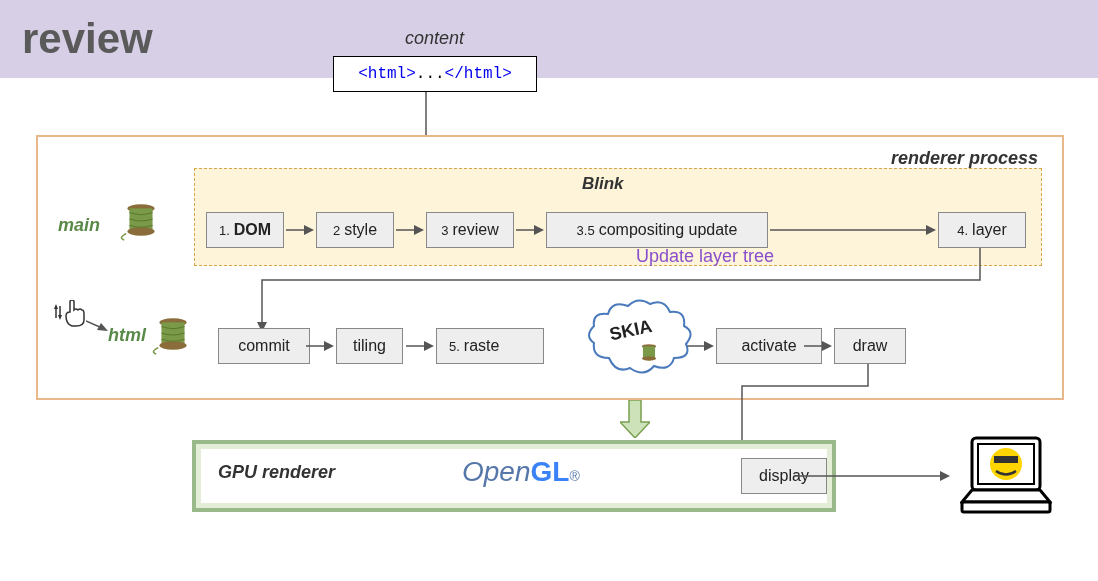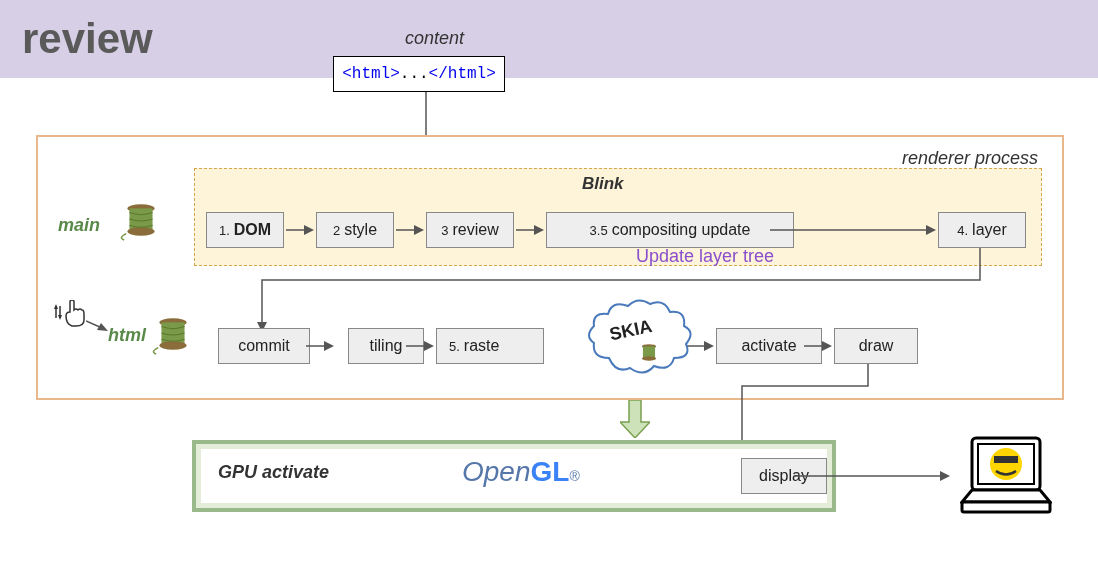--- a/index.html
+++ b/index.html
@@ -1,23 +1,23 @@
 <!DOCTYPE html>
 <html><head>
 <meta charset="utf-8">
 <style>
 *{box-sizing:border-box;margin:0;padding:0}
 body{font-family:'Segoe UI',Arial,sans-serif;background:#fff;width:1098px;height:581px;position:relative;overflow:hidden}
 .header-band{position:absolute;top:0;left:0;right:0;height:78px;background:#d6cfe6;display:flex;align-items:center;padding-left:22px}
 .title{font-size:42px;font-weight:700;color:#5a5a5a}
 .content-label{position:absolute;top:28px;left:405px;font-style:italic;font-size:18px;color:#333}
-.html-box{position:absolute;top:56px;left:333px;width:172px;height:36px;border:1.5px solid #000;background:#fff;display:flex;align-items:center;justify-content:center;font-family:'Courier New',monospace;font-size:16px}
+.html-box{position:absolute;top:56px;left:333px;width:204px;height:36px;border:1.5px solid #000;background:#fff;display:flex;align-items:center;justify-content:center;font-family:'Courier New',monospace;font-size:16px}
 .html-box .tag{color:#0000ee}
 .renderer-box{position:absolute;top:135px;left:36px;width:1028px;height:265px;border:2.5px solid #e8b88a;background:#fff}
-.renderer-label{position:absolute;top:148px;right:60px;font-style:italic;font-weight:400;font-size:18px;color:#333}
+.renderer-label{position:absolute;top:148px;right:60px;font-style:italic;font-weight:700;font-size:18px;color:#333}
 .blink-box{position:absolute;top:168px;left:194px;width:848px;height:98px;border:1.5px dashed #d4a84a;background:#fdf4d9}
 .blink-label{position:absolute;top:174px;left:582px;font-style:italic;font-weight:600;font-size:17px;color:#333}
 .main-label{position:absolute;top:215px;left:58px;font-style:italic;font-weight:600;color:#5a8a4a;font-size:18px}
 .impl-label{position:absolute;top:325px;left:108px;font-style:italic;font-weight:600;color:#5a8a4a;font-size:18px}
 .spool{position:absolute;width:42px;height:42px}
 .spool svg{width:100%;height:100%}
 .stage{position:absolute;height:36px;border:1.5px solid #888;background:#eee;display:flex;align-items:center;justify-content:center;padding:0 10px;font-size:16px;color:#222;white-space:nowrap}
 .stage .num{font-size:13px;margin-right:4px}
 .layer-tree{position:absolute;top:246px;left:636px;font-size:18px;color:#8a4fcc}
 .arrow{position:absolute;pointer-events:none}
@@ -84,21 +84,21 @@
     <polygon points="28,6 18,1 18,11" fill="#555"></polygon>
   </svg>
 <div class="stage" style="top:212px;left:426px;width:88px">
     <span class="num">3</span>
     <span>review</span>
   </div>
 <svg class="arrow" style="top:224px;left:516px;width:28px;height:12px">
     <line x1="0" y1="6" x2="20" y2="6" stroke="#555" stroke-width="1.5"></line>
     <polygon points="28,6 18,1 18,11" fill="#555"></polygon>
   </svg>
-<div class="stage" style="top:212px;left:546px;width:248px">
+<div class="stage" style="top:212px;left:546px;width:222px">
     <span class="num">3.5</span>
     <span>compositing update</span>
   </div>
 <div class="layer-tree">Update layer tree</div>
 <svg class="arrow" style="top:224px;left:770px;width:166px;height:12px">
     <line x1="0" y1="6" x2="158" y2="6" stroke="#555" stroke-width="1.5"></line>
     <polygon points="166,6 156,1 156,11" fill="#555"></polygon>
   </svg>
 <div class="stage" style="top:212px;left:938px;width:88px">
     <span class="num">4.</span>
@@ -134,21 +134,21 @@
     </svg>
 </div>
 
 <div class="stage" style="top:328px;left:218px;width:92px">
     <span>commit</span>
   </div>
 <svg class="arrow" style="top:340px;left:306px;width:28px;height:12px">
     <line x1="0" y1="6" x2="20" y2="6" stroke="#555" stroke-width="1.5"></line>
     <polygon points="28,6 18,1 18,11" fill="#555"></polygon>
   </svg>
-<div class="stage" style="top:328px;left:348px;width:76px">
+<div class="stage" style="top:328px;left:336px;width:67px">
     <span>tiling</span>
   </div>
 <svg class="arrow" style="top:340px;left:406px;width:28px;height:12px">
     <line x1="0" y1="6" x2="20" y2="6" stroke="#555" stroke-width="1.5"></line>
     <polygon points="28,6 18,1 18,11" fill="#555"></polygon>
   </svg>
 <div class="stage" style="top:328px;left:436px;width:108px;justify-content:flex-start;padding-left:12px">
     <span class="num">5.</span>
     <span>raste</span>
   </div>
@@ -156,21 +156,21 @@
     <line x1="0" y1="6" x2="20" y2="6" stroke="#555" stroke-width="1.5"></line>
     <polygon points="28,6 18,1 18,11" fill="#555"></polygon>
   </svg>
 <div class="stage" style="top:328px;left:716px;width:106px">
     <span>activate</span>
   </div>
 <svg class="arrow" style="top:340px;left:804px;width:28px;height:12px">
     <line x1="0" y1="6" x2="20" y2="6" stroke="#555" stroke-width="1.5"></line>
     <polygon points="28,6 18,1 18,11" fill="#555"></polygon>
   </svg>
-<div class="stage" style="top:328px;left:834px;width:84px">
+<div class="stage" style="top:328px;left:834px;width:72px">
     <span>draw</span>
   </div>
 
 <div class="skia-cloud">
   <svg viewBox="0 0 110 90">
     <path d="M25 60 Q8 60 10 45 Q0 38 10 28 Q8 14 24 16 Q28 2 44 8 Q54 -2 66 6 Q80 0 86 14 Q102 12 100 28 Q112 34 102 46 Q108 60 90 60 Q86 74 70 68 Q60 80 46 70 Q32 76 25 60 Z" fill="#fff" stroke="#4a7abc" stroke-width="2"></path>
     <text x="48" y="38" font-size="18" font-weight="700" fill="#222" transform="rotate(-12 48 38)" text-anchor="middle">SKIA</text>
     <g transform="translate(54,44) scale(0.55)">
         <ellipse cx="20" cy="8" rx="13" ry="4" fill="#8a6d3b"></ellipse>
         <rect x="9" y="8" width="22" height="22" fill="#7a9a4a"></rect>
@@ -184,21 +184,21 @@
       <path d="M9 0 L21 0 L21 22 L30 22 L15 38 L0 22 L9 22 Z" fill="#cde2b8" stroke="#7aa050" stroke-width="1.5"></path>
     </svg>
 </div>
 
 <svg class="arrow" style="top:364px;left:736px;width:140px;height:96px">
   <path d="M132 0 L132 22 L6 22 L6 88" stroke="#555" stroke-width="1.5" fill="none"></path>
   <polygon points="6,96 1,86 11,86" fill="#555"></polygon>
 </svg>
 
 <div class="gpu-box"></div>
-<div class="gpu-label">GPU activate</div>
+<div class="gpu-label">GPU renderer</div>
 <div class="opengl"><span class="o">Open</span><span class="gl">GL</span><span style="font-size:14px">®</span></div>
 <div class="stage" style="top:458px;left:741px;width:86px">
     <span>display</span>
   </div>
 
 <svg class="arrow" style="top:470px;left:794px;width:156px;height:12px">
     <line x1="0" y1="6" x2="148" y2="6" stroke="#555" stroke-width="1.5"></line>
     <polygon points="156,6 146,1 146,11" fill="#555"></polygon>
   </svg>
 

